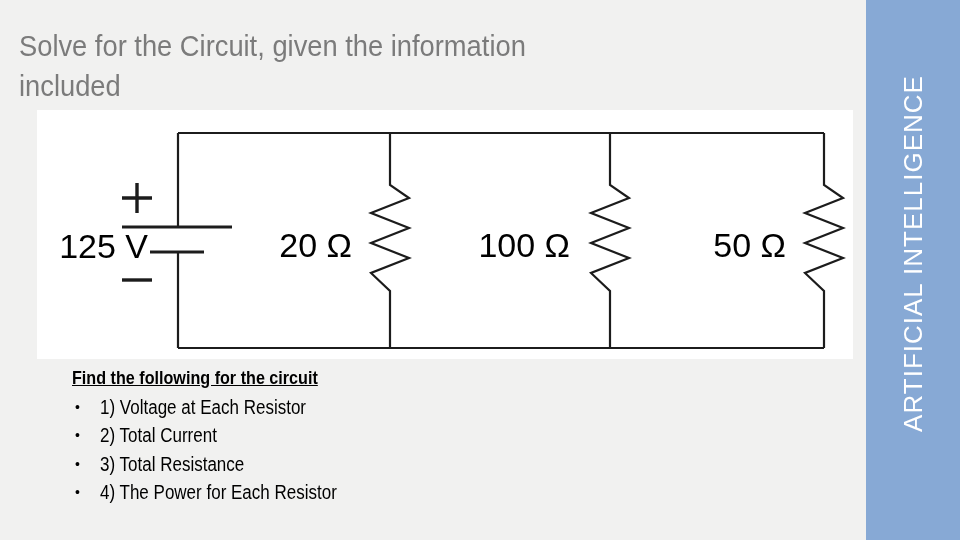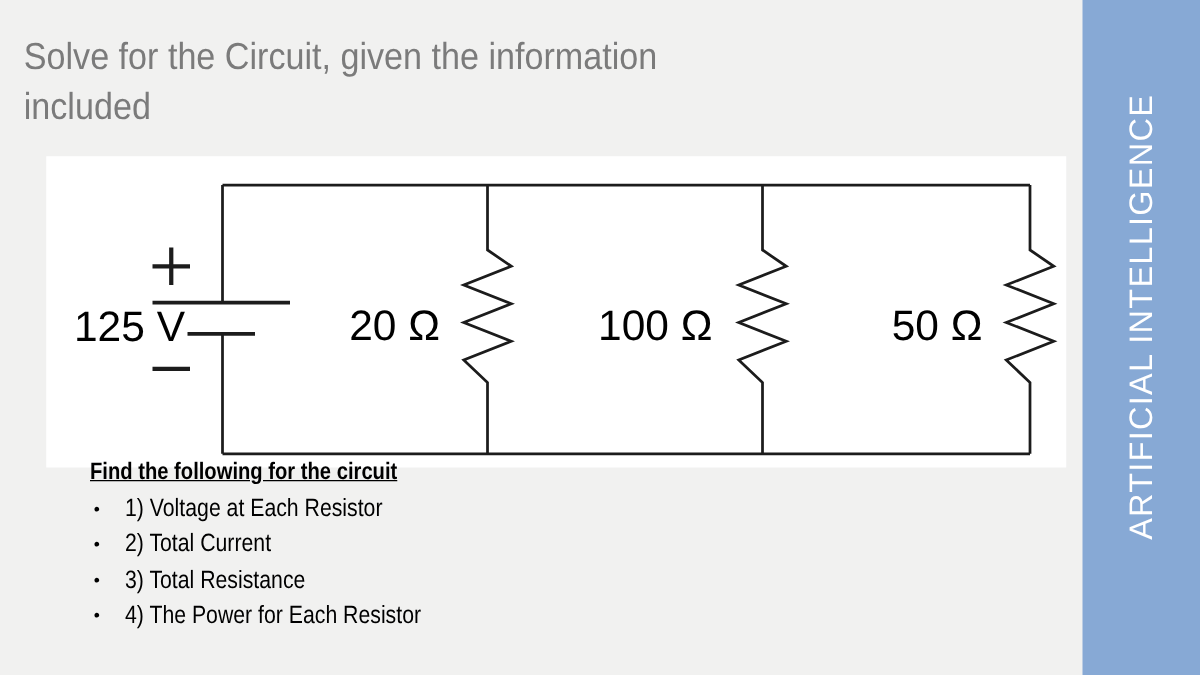--- a/index.html
+++ b/index.html
@@ -25,21 +25,21 @@
     line-height: 40px;
     color: #7b7b7b;
     transform: scaleX(0.91);
     transform-origin: left top;
     white-space: nowrap;
   }
   
   .panel {
     position: absolute;
     left: 37px;
-    top: 125px;
+    top: 110px;
     width: 816px;
     height: 249px;
     background: #ffffff;
   }
   .panel svg { display: block; }
   
   .tasks {
     position: absolute;
     left: 72px;
     top: 364px;

